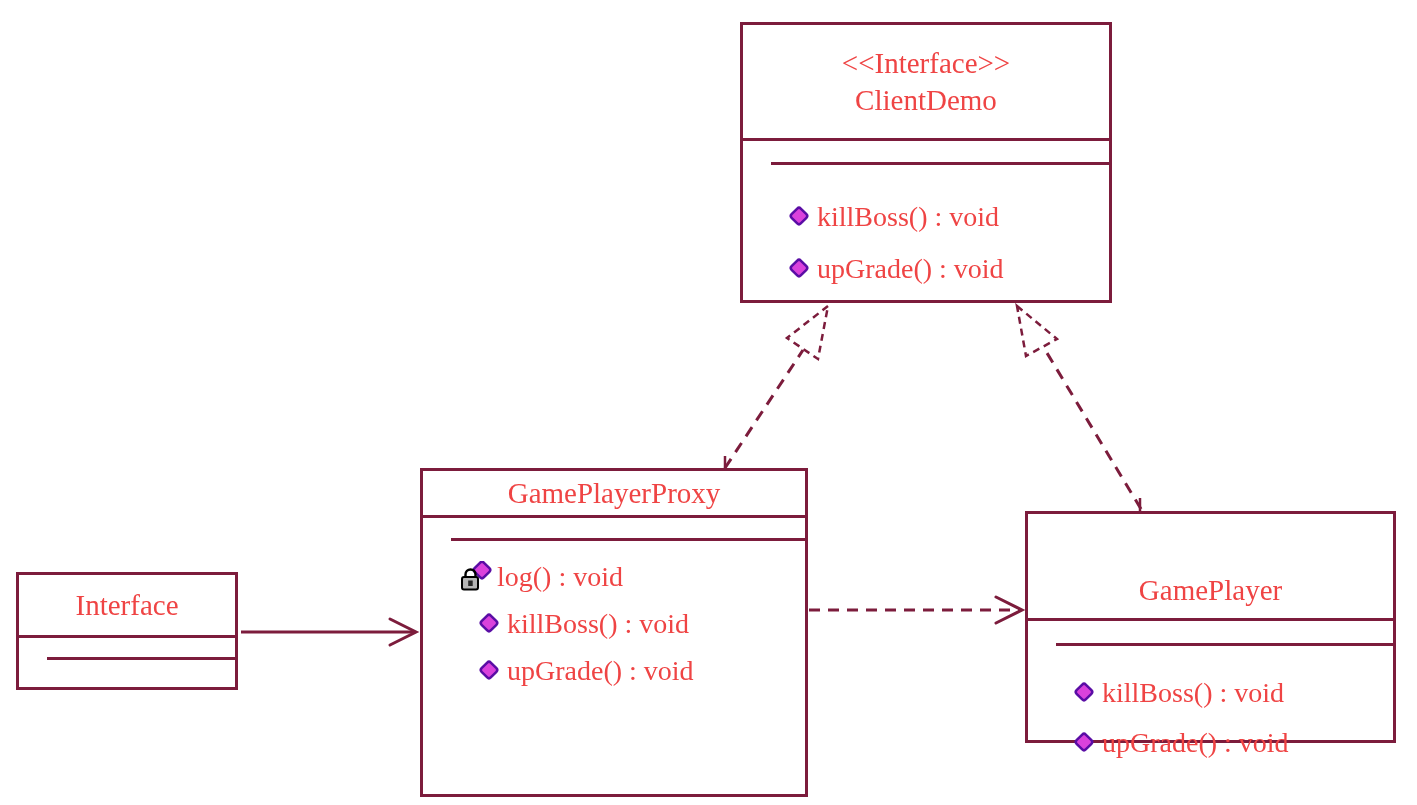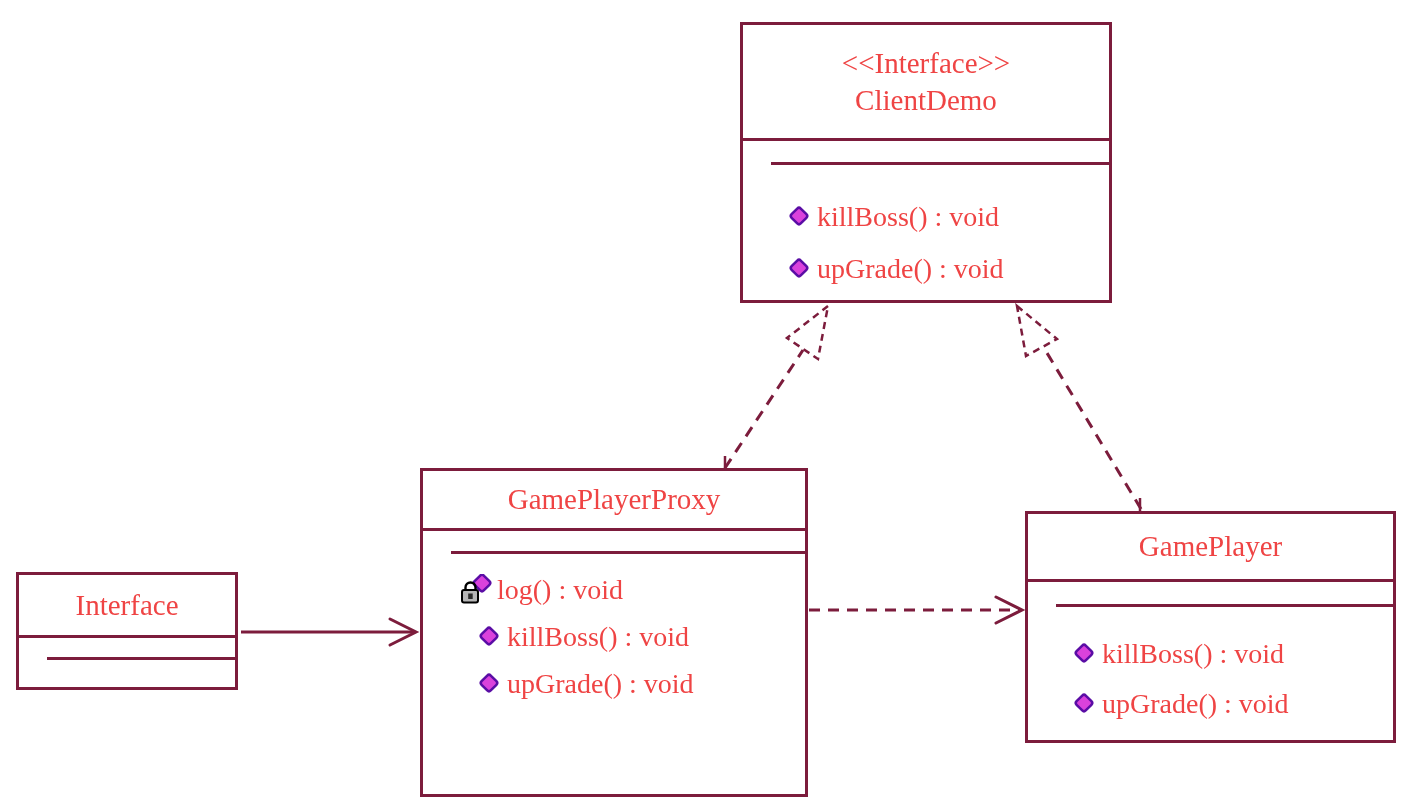--- a/index.html
+++ b/index.html
@@ -87,21 +87,21 @@
           <svg width="38" height="32" viewBox="0 0 38 32">
               <rect x="13.5" y="8.5" width="13" height="13" rx="2.5" transform="rotate(45 20 15)" fill="#da42dc" stroke="#5a0da5" stroke-width="2.5"></rect>
             </svg>
         </span>
         <span class="m-label">upGrade() : void</span>
       </div>
     </div>
   </div>
 
   <div class="uml-box" style="left:420px;top:468px;width:388px;height:329px;">
-    <div class="sec-title" style="height:57px;">
+    <div class="sec-title" style="height:44px;">
       <div class="cls-name">GamePlayerProxy</div>
     </div>
     <div class="sec-attrs" style="height:23px;"></div>
     <div class="sec-methods" style="padding-top:12px;">
       <div class="method-row" style="height:47px;">
         <span class="m-icon">
           <svg width="38" height="32" viewBox="0 0 38 32">
             <rect x="16.5" y="2.5" width="13" height="13" rx="2.5" transform="rotate(45 23 9)" fill="#da42dc" stroke="#5a0da5" stroke-width="2.5"></rect>
             <path d="M6.5,17 v-3.5 a5,5 0 0 1 10,0 V17" fill="none" stroke="#000" stroke-width="2.4"></path>
             <rect x="3" y="16" width="16" height="12.5" rx="2" fill="#b6b6b6" stroke="#000" stroke-width="2"></rect>
@@ -123,21 +123,21 @@
           <svg width="38" height="32" viewBox="0 0 38 32">
               <rect x="13.5" y="8.5" width="13" height="13" rx="2.5" transform="rotate(45 20 15)" fill="#da42dc" stroke="#5a0da5" stroke-width="2.5"></rect>
             </svg>
         </span>
         <span class="m-label">upGrade() : void</span>
       </div>
     </div>
   </div>
 
   <div class="uml-box" style="left:1025px;top:511px;width:371px;height:232px;">
-    <div class="sec-title" style="height:65px;">
+    <div class="sec-title" style="height:56px;margin-top:48px;">
       <div class="cls-name">GamePlayer</div>
     </div>
     <div class="sec-attrs" style="height:25px;"></div>
     <div class="sec-methods" style="padding-top:22px;">
       <div class="method-row" style="height:50px;">
         <span class="m-icon">
           <svg width="38" height="32" viewBox="0 0 38 32">
               <rect x="13.5" y="8.5" width="13" height="13" rx="2.5" transform="rotate(45 20 15)" fill="#da42dc" stroke="#5a0da5" stroke-width="2.5"></rect>
             </svg>
         </span>

